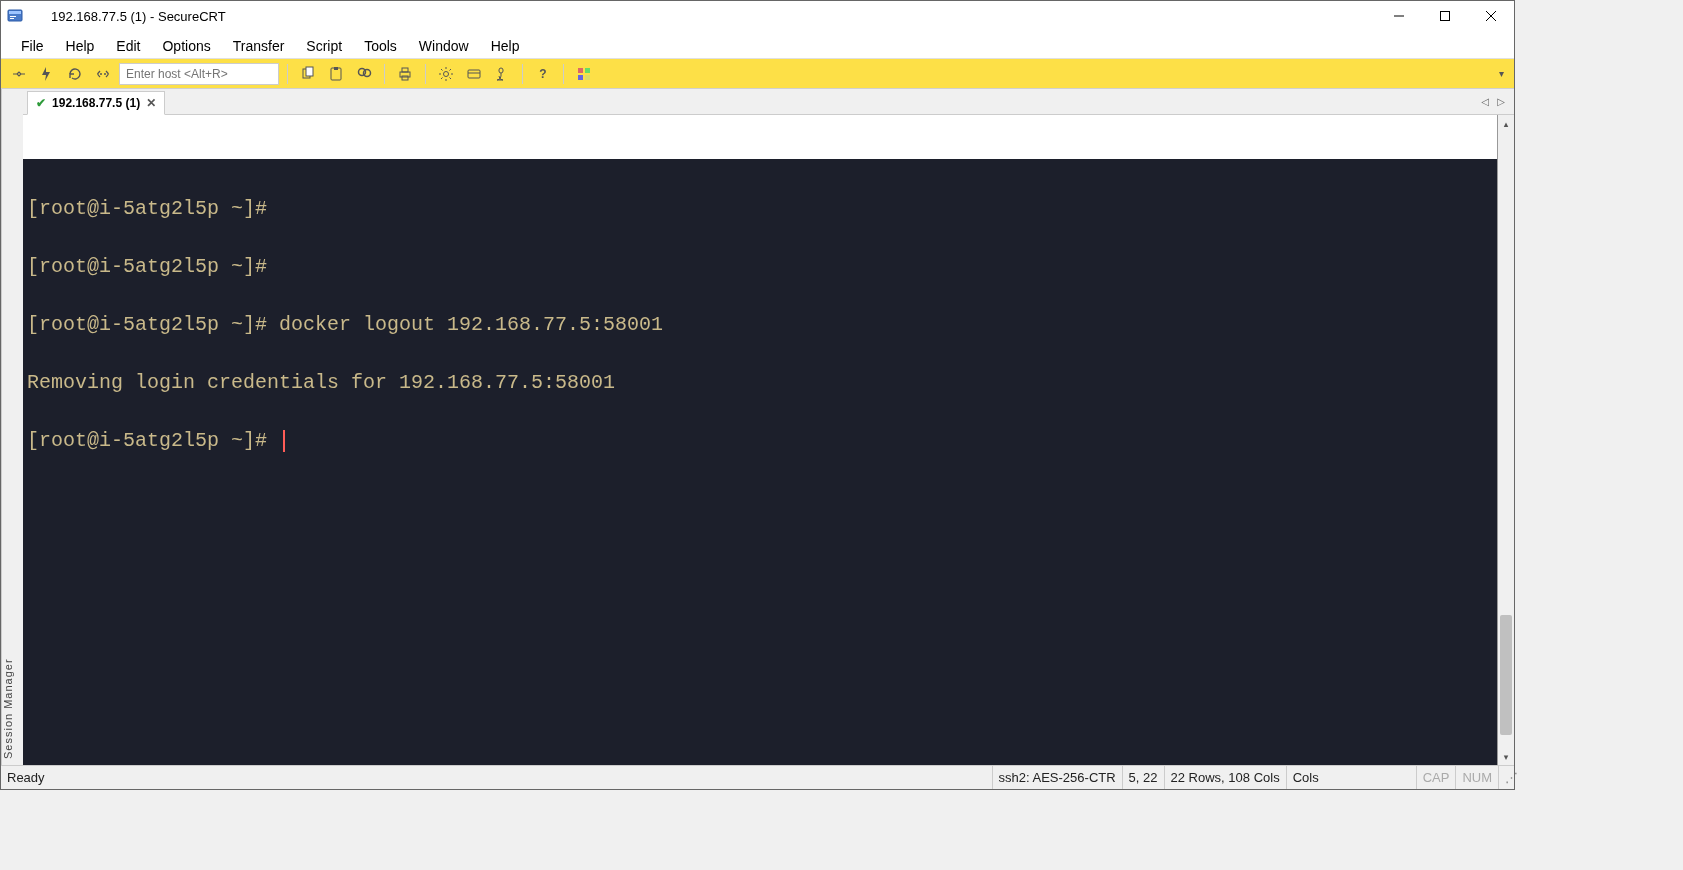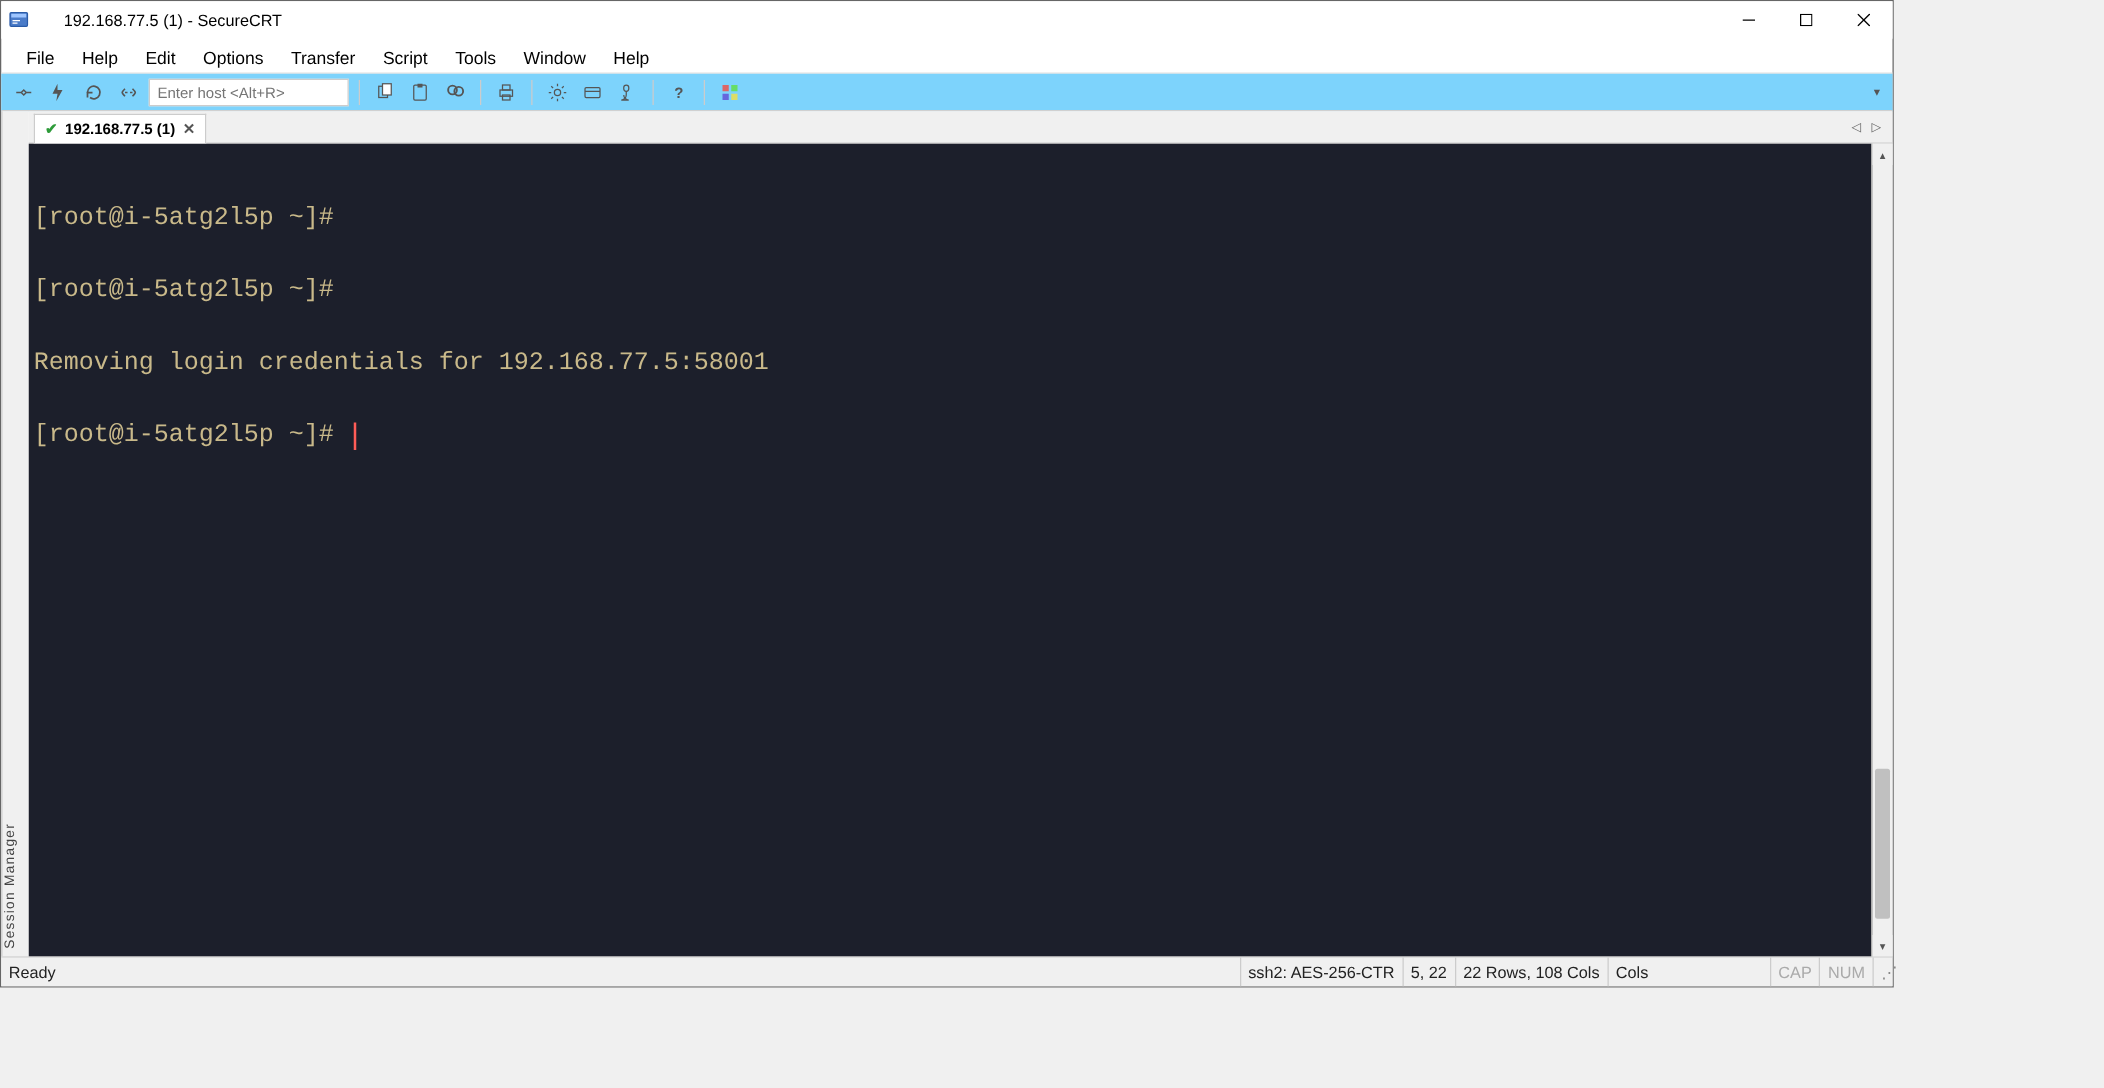--- a/index.html
+++ b/index.html
@@ -12,21 +12,21 @@
   .titlebar .title-text { font-size: 13px; color: #000; margin-left: 22px; }
   .titlebar .spacer { flex: 1; }
   .win-btn { width: 46px; height: 30px; display: flex; align-items: center; justify-content: center; color: #000; }
   .win-btn svg { width: 10px; height: 10px; }
 
   
   .menubar { height: 28px; display: flex; align-items: flex-end; padding-left: 10px; gap: 2px; border-bottom: 1px solid #e0e0e0; }
   .menubar .menu-item { padding: 4px 10px; font-size: 14px; color: #000; cursor: default; }
 
   
-  .toolbar { height: 30px; display: flex; align-items: center; padding: 0 6px; gap: 4px; border-bottom: 1px solid #d0d0d0; background: #7dd3fc; }
+  .toolbar { height: 30px; display: flex; align-items: center; padding: 0 6px; gap: 4px; border-bottom: 1px solid #d0d0d0; background: #fde047; }
   .tool-btn { width: 24px; height: 24px; display: flex; align-items: center; justify-content: center; color: #555; border-radius: 2px; }
   .tool-sep { width: 1px; height: 20px; background: #ccc; margin: 0 4px; }
   .host-input { width: 160px; height: 22px; padding: 0 6px; border: 1px solid #ccc; font-size: 12px; color: #666; background: #fff; }
   .tool-btn svg { width: 16px; height: 16px; }
   .toolbar .dropdown-arrow { margin-left:auto; color:#555; font-size:10px; padding-right:4px; }
 
   
   .main { flex: 1; display: flex; min-height: 0; }
   .session-manager-tab { width: 22px; background: #f0f0f0; border-right: 1px solid #ccc; writing-mode: vertical-rl; text-orientation: mixed; font-size: 11px; color: #444; padding-top: 6px; text-align: left; letter-spacing: 1px; transform: rotate(180deg); }
   .content-col { flex: 1; display: flex; flex-direction: column; min-width: 0; }
@@ -34,21 +34,21 @@
   
   .tabbar { height: 26px; display: flex; align-items: center; background: #f0f0f0; border-bottom: 1px solid #ccc; padding-left: 4px; position: relative; }
   .tab { height: 24px; display: flex; align-items: center; gap: 6px; padding: 0 8px; background: #fff; border: 1px solid #ccc; border-bottom: 1px solid #fff; font-size: 12px; font-weight: 600; margin-top: 2px; }
   .tab .check { color: #2e9b3a; font-weight: bold; }
   .tab .close-x { color: #555; font-size: 12px; cursor: pointer; }
   .tabbar .tab-nav { margin-left: auto; display: flex; gap: 2px; padding-right: 6px; color: #666; font-size: 10px; }
   .tab-nav-btn { width:14px; height:14px; display:flex; align-items:center; justify-content:center; }
 
   
   .terminal-wrap { flex: 1; display: flex; min-height: 0; }
-  .terminal { flex: 1; background: #1c1f2b; color: #c9b98a; font-family: "Consolas", "Courier New", monospace; font-size: 20px; line-height: 1.45; padding: 16px 4px; white-space: pre; overflow: hidden; position: relative; }
+  .terminal { flex: 1; background: #1c1f2b; color: #c9b98a; font-family: "Consolas", "Courier New", monospace; font-size: 20px; line-height: 1.45; padding: 6px 4px; white-space: pre; overflow: hidden; position: relative; margin-top: 44px; }
   .terminal .line { display: block; }
   .terminal .cursor { display: inline-block; width: 2px; height: 22px; background: #ff5c57; vertical-align: text-bottom; margin-left: 4px; }
   .term-scroll { width: 17px; background: #f0f0f0; border-left: 1px solid #999; position: relative; }
   .term-scroll .arrow { position: absolute; width: 100%; height: 17px; display: flex; align-items: center; justify-content: center; font-size: 9px; color: #555; background: #f0f0f0; }
   .term-scroll .arrow.up { top: 0; }
   .term-scroll .arrow.down { bottom: 0; }
   .term-scroll .thumb { position: absolute; left: 2px; right: 2px; top: 500px; height: 120px; background: #c0c0c0; border-radius: 2px; }
 
   
   .statusbar { height: 24px; display: flex; align-items: center; background: #f0f0f0; border-top: 1px solid #ccc; font-size: 13px; color: #222; }
@@ -204,20 +204,21 @@
         <div class="tab-nav">
           <span class="tab-nav-btn">◁</span>
           <span class="tab-nav-btn">▷</span>
         </div>
       </div>
 
       <div class="terminal-wrap">
         <div class="terminal">
 <span class="line">[root@i-5atg2l5p ~]#</span>
 <span class="line">[root@i-5atg2l5p ~]#</span>
+<span class="line">[root@i-5atg2l5p ~]# docker logout 192.168.77.5:58001</span>
 <span class="line">Removing login credentials for 192.168.77.5:58001</span>
 <span class="line"><span>[root@i-5atg2l5p ~]# </span><span class="cursor"></span></span>
         </div>
         <div class="term-scroll">
           <div class="arrow up">▴</div>
           <div class="thumb"></div>
           <div class="arrow down">▾</div>
         </div>
       </div>
     </div>

